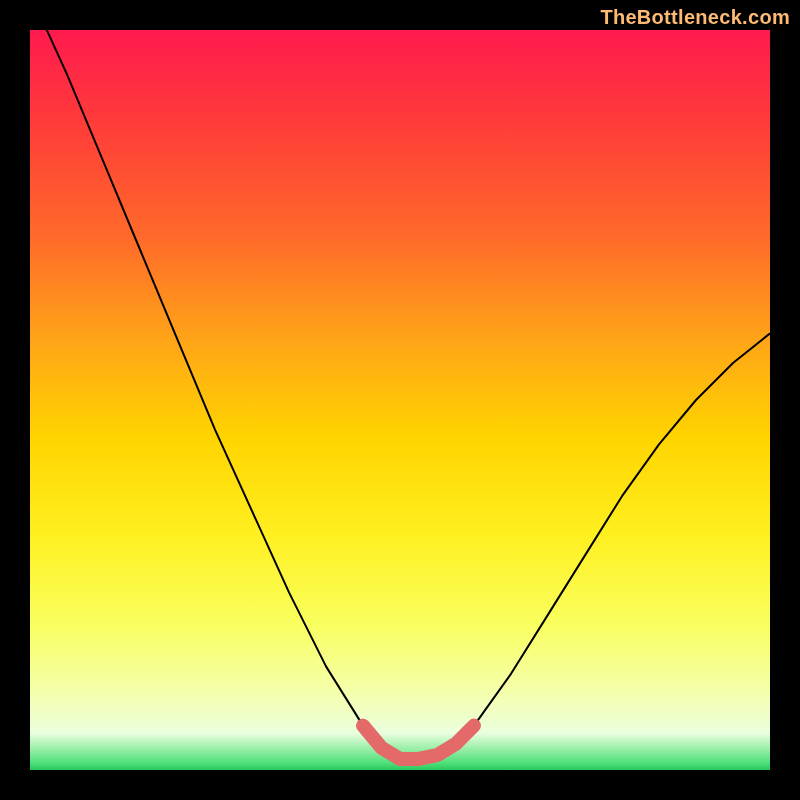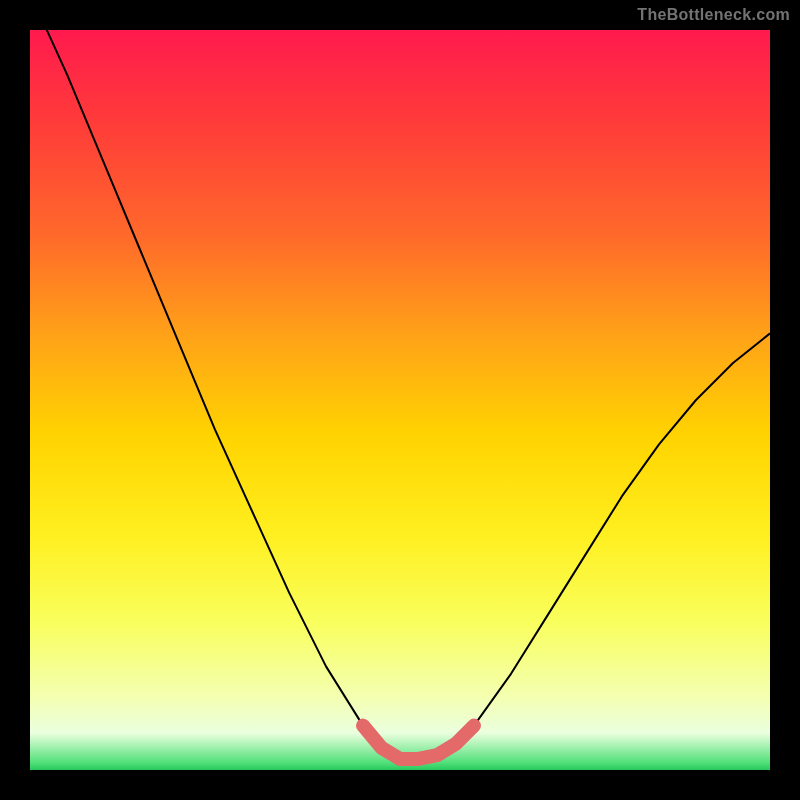--- a/index.html
+++ b/index.html
@@ -33,23 +33,23 @@
       #f9ff5d 80%,
       #f4ffb0 90%,
       #eaffde 95%,
       #52e07a 99%,
       #28c85e 100%);
   }
   .watermark {
     position: absolute;
     top: 6px;
     right: 10px;
-    font-size: 16px;
+    font-size: 20px;
     font-weight: 600;
-    color: #737373;
+    color: #fdba74;
     letter-spacing: 0.3px;
     user-select: none;
     margin-left: 16px;
   }
   svg {
     position: absolute;
     left: 0;
     top: 0;
   }
   .curve {

